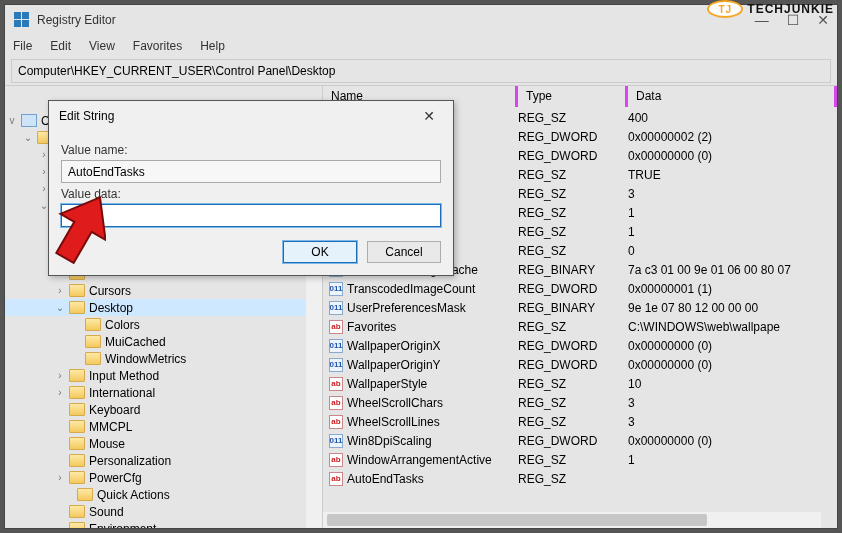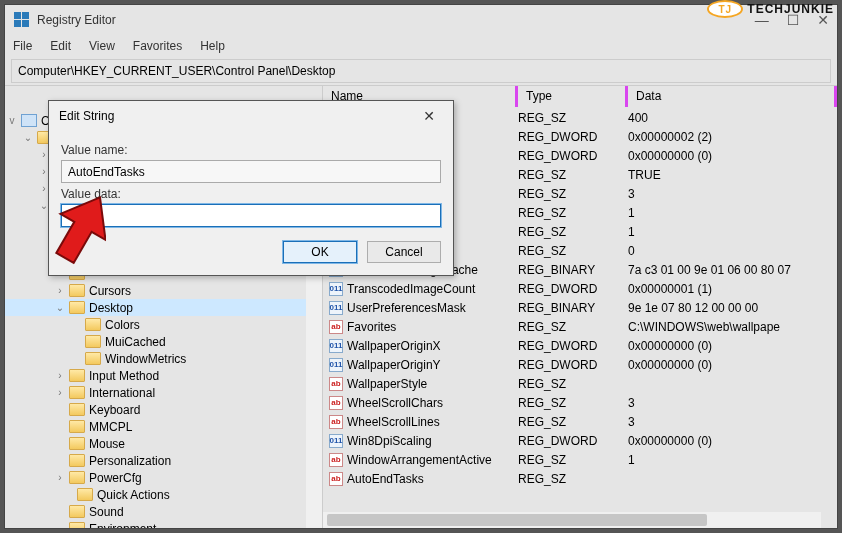--- a/index.html
+++ b/index.html
@@ -333,20 +333,21 @@
             </div>
             <div class="c-type">REG_DWORD</div>
             <div class="c-data">0x00000000 (0)</div>
           </div>
           <div class="row">
             <div class="c-name">
               <span class="ricon str">ab</span>
               <span>WallpaperStyle</span>
             </div>
             <div class="c-type">REG_SZ</div>
+            <div class="c-data">10</div>
           </div>
           <div class="row">
             <div class="c-name">
               <span class="ricon str">ab</span>
               <span>WheelScrollChars</span>
             </div>
             <div class="c-type">REG_SZ</div>
             <div class="c-data">3</div>
           </div>
           <div class="row">

